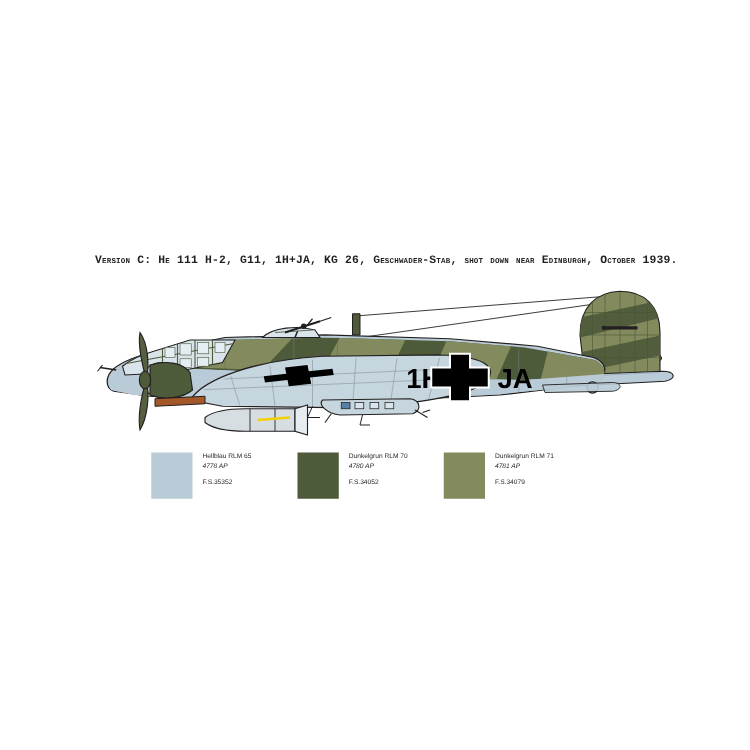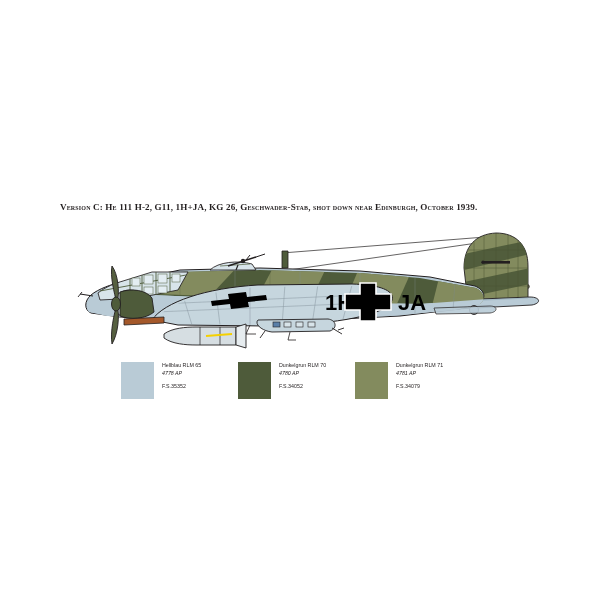--- a/index.html
+++ b/index.html
@@ -11,30 +11,31 @@
     position: relative;
     width: 600px;
     height: 600px;
     background: #ffffff;
     overflow: hidden;
     font-family: "Liberation Sans", sans-serif;
   }
   
   #caption {
     position: absolute;
-    left: 60px;
+    left: 74px;
     top: 202px;
     width: 470px;
-    font-family: Liberation Serif, serif;
+    font-family: Liberation Mono, monospace;
     font-size: 9.1px;
     font-weight: bold;
     font-variant: small-caps;
     letter-spacing: 0.15px;
     color: #231f20;
     white-space: nowrap;
+    text-align: center;
   }
   
   #artwork {
     position: absolute;
     left: 60px;
     top: 224px;
     width: 484px;
     height: 136px;
   }
   #artwork svg { display: block; width: 100%; height: 100%; }

